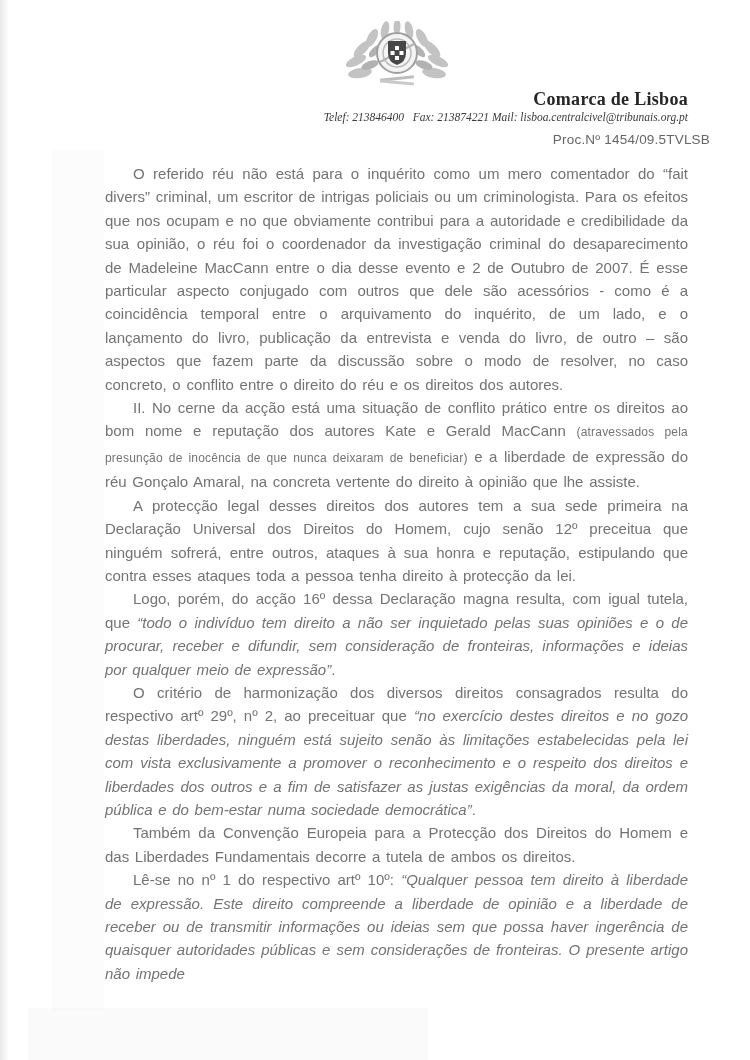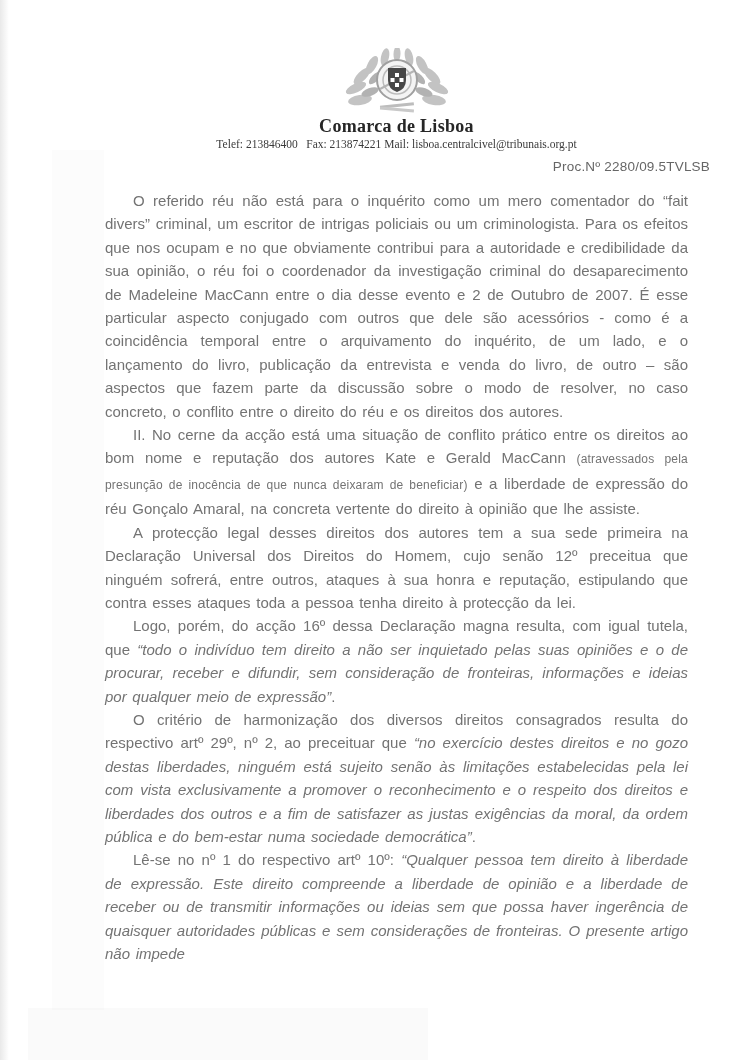--- a/index.html
+++ b/index.html
@@ -24,22 +24,22 @@
     background: rgba(0,0,0,0.012);
     pointer-events: none;
   }
   .scan-smudge {
     position: absolute; left: 28px; top: 1008px; width: 400px; height: 52px;
     background: rgba(0,0,0,0.018);
     pointer-events: none;
   }
 
   .header {
-    padding-top: 48px;
-    text-align: center;
+    padding-top: 21px;
+    text-align: right;
     font-family: "Liberation Serif", serif;
     color: #262626;
     
     margin-left: 105px;
     width: 583px;
   }
   .emblem { display: block; margin: 0 auto 2px auto; }
   .court-name {
     font-size: 18px;
     font-weight: bold;
@@ -54,20 +54,21 @@
   .court-address {
     font-size: 11.5px;
     line-height: 14px;
     color: #3a3a3a;
   }
   .court-contacts {
     font-size: 11.5px;
     line-height: 14px;
     color: #3a3a3a;
     white-space: pre-wrap;
+    font-style: italic;
   }
   .proc-line {
     margin: 8px 18px 0 105px;
     width: 605px;
     text-align: right;
     font-size: 13.5px;
     color: #666666;
     letter-spacing: 0.2px;
   }
 
@@ -126,30 +127,31 @@
       <path d="M46,20 h18 v12 q0,9 -9,12 q-9,-3 -9,-12 Z" fill="#474747"></path>
       <rect x="53" y="25" width="4" height="4" fill="#ffffff"></rect>
       <rect x="48.5" y="30" width="4" height="4" fill="#ffffff"></rect>
       <rect x="57.5" y="30" width="4" height="4" fill="#ffffff"></rect>
       <rect x="53" y="35" width="4" height="4" fill="#ffffff"></rect>
     </svg>
     <div class="court-name">Comarca de Lisboa</div>
     <div class="court-contacts">Telef: 213846400   Fax: 213874221 Mail: lisboa.centralcivel@tribunais.org.pt</div>
   </div>
 
-  <div class="proc-line">Proc.Nº 2280/09.5TVLSB</div>
+  <div class="proc-line">Proc.Nº 1454/09.5TVLSB</div>
 
   <div class="doc-body">
     <p class="para"><span class="r-normal">O referido réu não está para o inquérito como um mero comentador do “fait divers” criminal, um escritor de intrigas policiais ou um criminologista. Para os efeitos que nos ocupam e no que obviamente contribui para a autoridade e credibilidade da sua opinião, o réu foi o coordenador da investigação criminal do desaparecimento de Madeleine MacCann entre o dia desse evento e 2 de Outubro de 2007. É esse particular aspecto conjugado com outros que dele são acessórios - como é a coincidência temporal entre o arquivamento do inquérito, de um lado, e o lançamento do livro, publicação da entrevista e venda do livro, de outro – são aspectos que fazem parte da discussão sobre o modo de resolver, no caso concreto, o conflito entre o direito do réu e os direitos dos autores.</span></p>
 
     <p class="para"><span class="r-normal">II. No cerne da acção está uma situação de conflito prático entre os direitos ao bom nome e reputação dos autores Kate e Gerald MacCann </span><span class="r-small">(atravessados pela presunção de inocência de que nunca deixaram de beneficiar)</span><span class="r-normal"> e a liberdade de expressão do réu Gonçalo Amaral, na concreta vertente do direito à opinião que lhe assiste.</span></p>
 
     <p class="para"><span class="r-normal">A protecção legal desses direitos dos autores tem a sua sede primeira na Declaração Universal dos Direitos do Homem, cujo senão 12º preceitua que ninguém sofrerá, entre outros, ataques à sua honra e reputação, estipulando que contra esses ataques toda a pessoa tenha direito à protecção da lei.</span></p>
 
     <p class="para"><span class="r-normal">Logo, porém, do acção 16º dessa Declaração magna resulta, com igual tutela, que </span><span class="r-italic">“todo o indivíduo tem direito a não ser inquietado pelas suas opiniões e o de procurar, receber e difundir, sem consideração de fronteiras, informações e ideias por qualquer meio de expressão”</span><span class="r-normal">.</span></p>
 
     <p class="para"><span class="r-normal">O critério de harmonização dos diversos direitos consagrados resulta do respectivo artº 29º, nº 2, ao preceituar que </span><span class="r-italic">“no exercício destes direitos e no gozo destas liberdades, ninguém está sujeito senão às limitações estabelecidas pela lei com vista exclusivamente a promover o reconhecimento e o respeito dos direitos e liberdades dos outros e a fim de satisfazer as justas exigências da moral, da ordem pública e do bem-estar numa sociedade democrática”</span><span class="r-normal">.</span></p>
 
+    <p class="para"><span class="r-normal">Também da Convenção Europeia para a Protecção dos Direitos do Homem e das Liberdades Fundamentais decorre a tutela de ambos os direitos.</span></p>
 
     <p class="para"><span class="r-normal">Lê-se no nº 1 do respectivo artº 10º: </span><span class="r-italic">“Qualquer pessoa tem direito à liberdade de expressão. Este direito compreende a liberdade de opinião e a liberdade de receber ou de transmitir informações ou ideias sem que possa haver ingerência de quaisquer autoridades públicas e sem considerações de fronteiras. O presente artigo não impede</span></p>
   </div>
 
 </div>
 
 </body></html>

